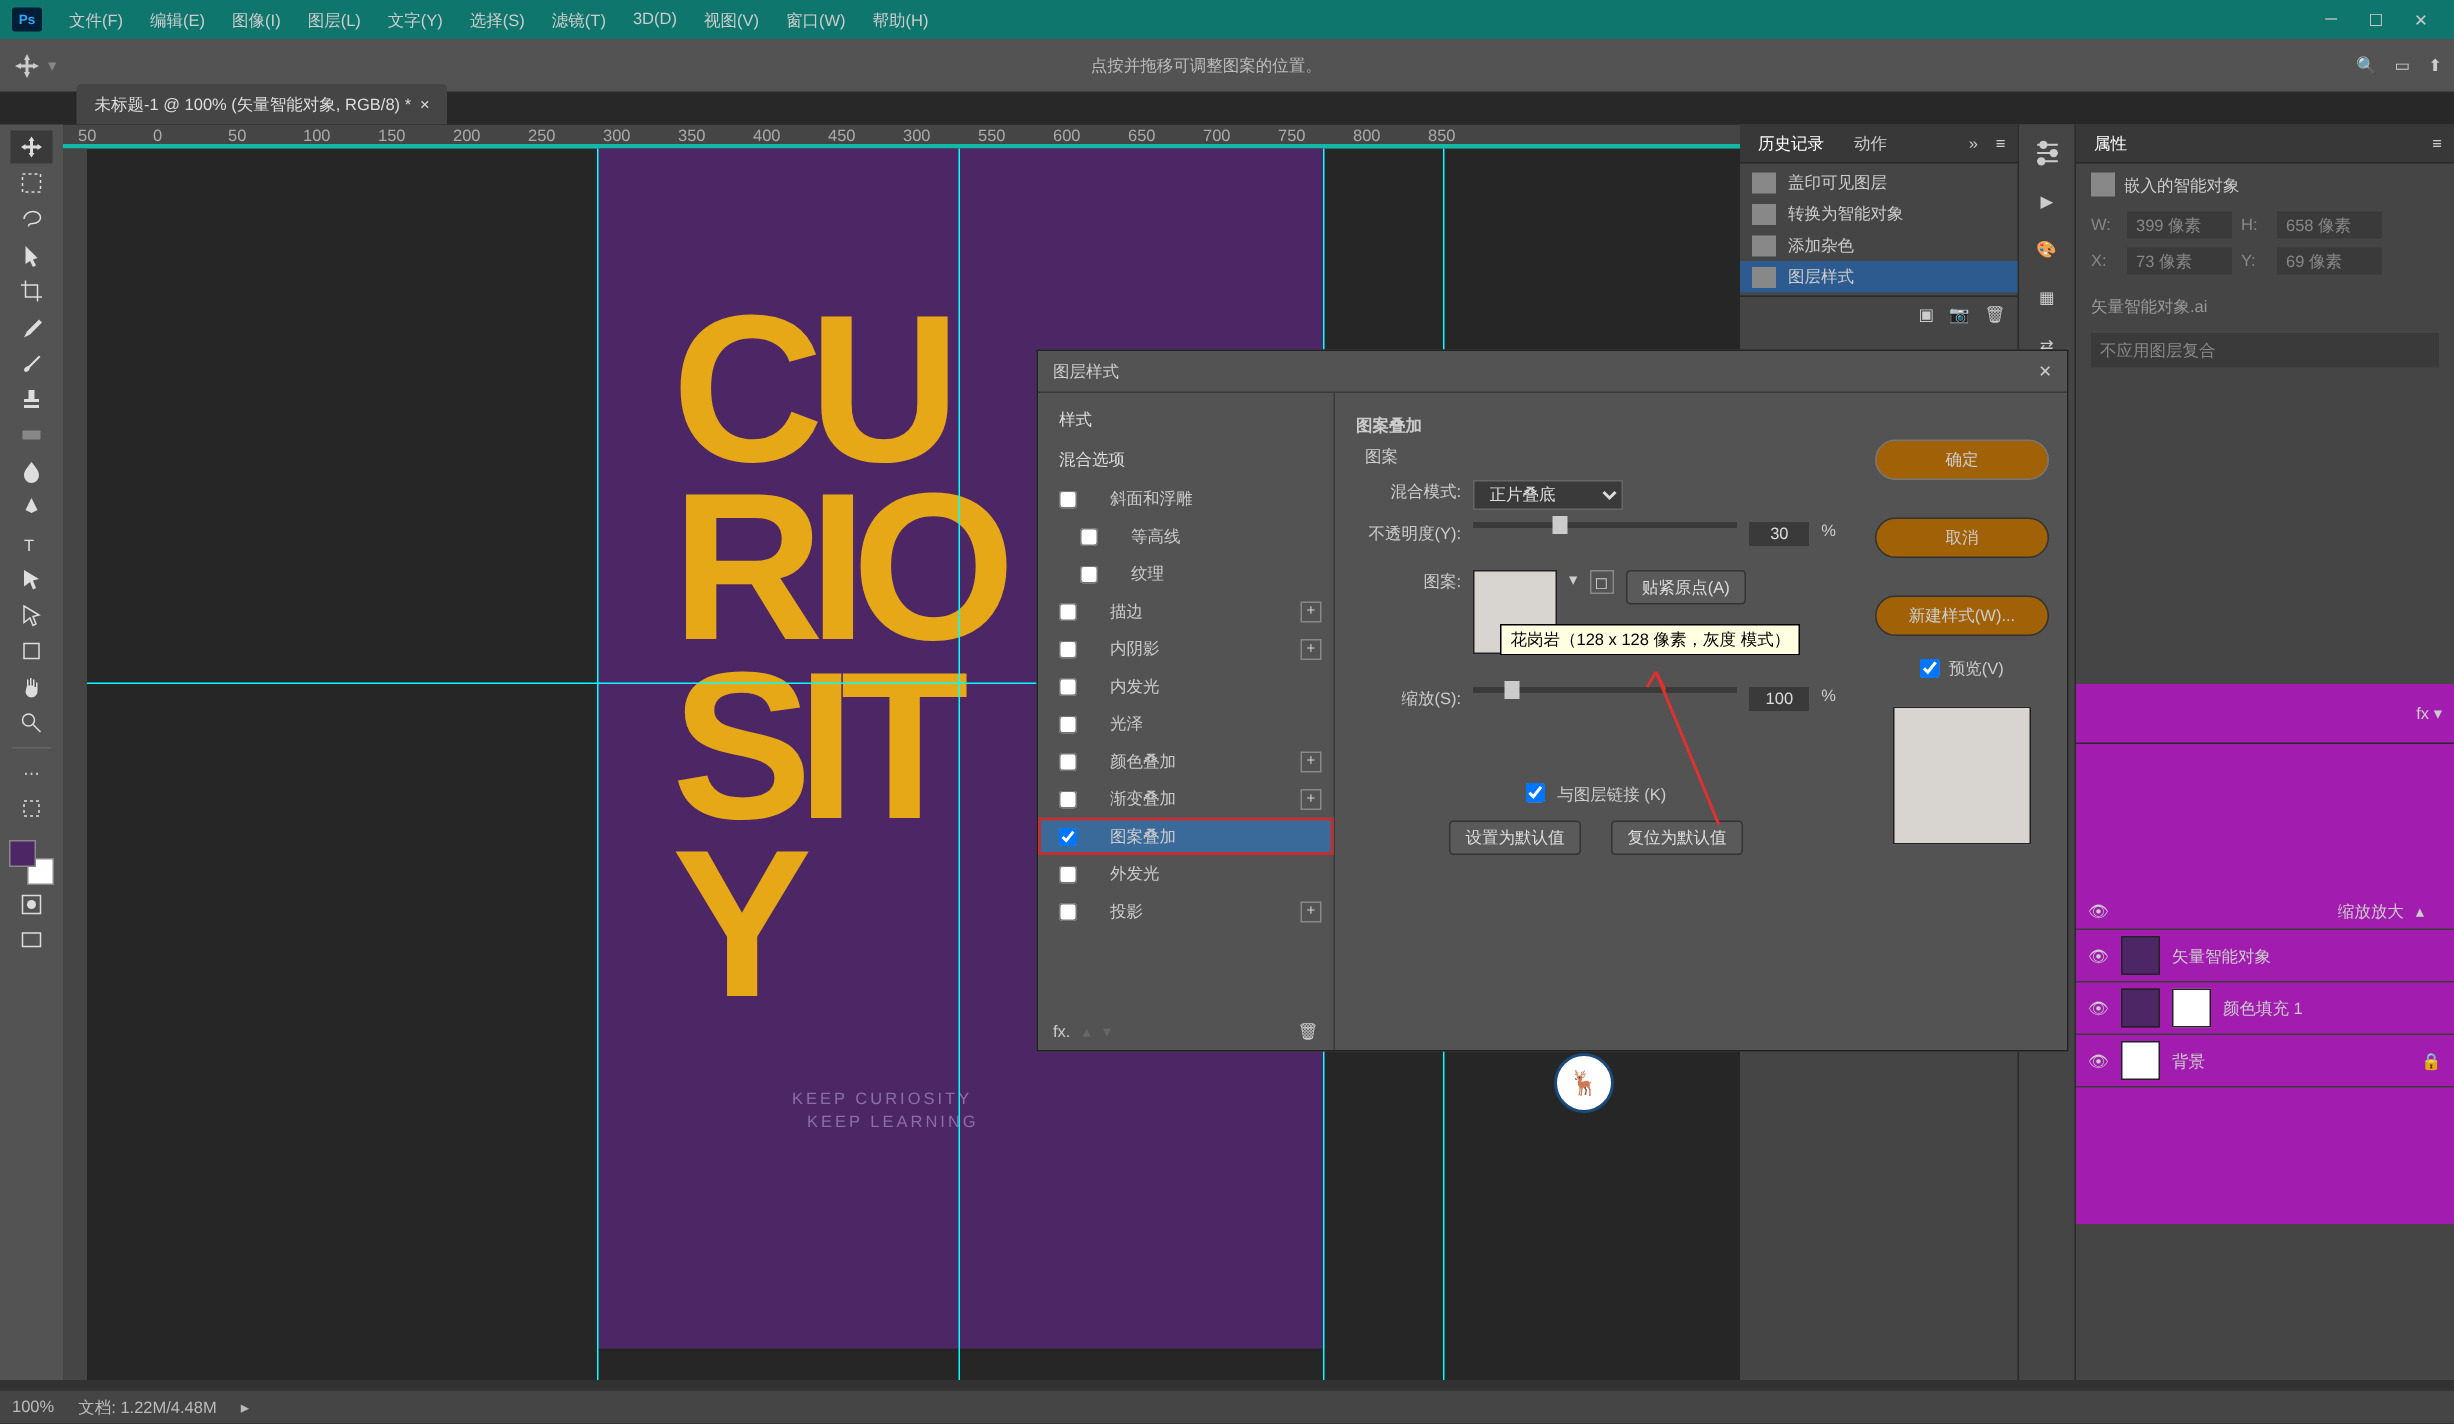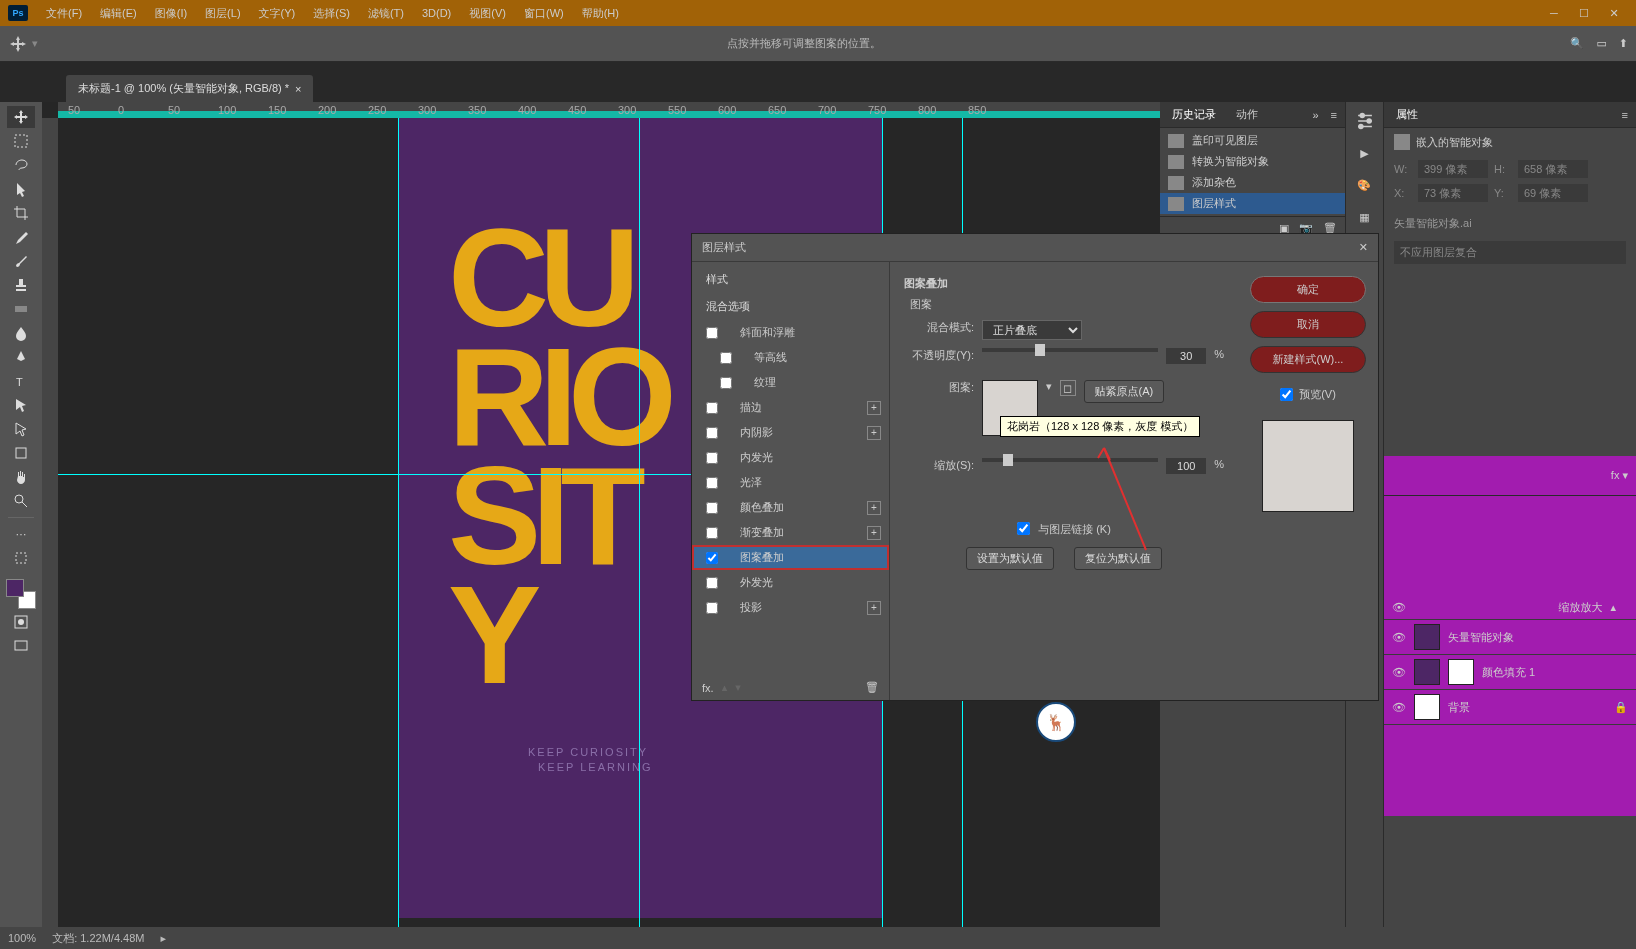--- a/index.html
+++ b/index.html
@@ -1,49 +1,49 @@
 <!DOCTYPE html>
 <html><head>
 <meta charset="utf-8">
 <style>
 * { margin: 0; padding: 0; box-sizing: border-box; font-family: "Microsoft YaHei", sans-serif; font-size: 11px; }
 body { background: #323232; color: #ccc; width: 1636px; height: 949px; overflow: hidden; position: relative; }
 
 
-.menubar { height: 26px; background: #a16207; display: flex; align-items: center; padding: 0 8px; gap: 2px; }
+.menubar { height: 26px; background: #0f766e; display: flex; align-items: center; padding: 0 8px; gap: 2px; }
 .ps-icon { width: 20px; height: 16px; background: #001e36; color: #31a8ff; font-size: 9px; font-weight: bold; display: flex; align-items: center; justify-content: center; border-radius: 2px; margin-right: 8px; }
 .menu-item { padding: 4px 8px; cursor: pointer; }
 .window-controls { margin-left: auto; display: flex; gap: 2px; }
 .win-btn { width: 28px; height: 20px; display: flex; align-items: center; justify-content: center; cursor: pointer; }
 
 
 .options-bar { height: 36px; background: #535353; display: flex; align-items: center; padding: 0 8px; border-bottom: 1px solid #2a2a2a; }
 .move-icon { width: 20px; height: 20px; position: relative; }
 .options-hint { flex: 1; text-align: center; color: #bbb; }
 .right-icons { display: flex; gap: 12px; }
 
 
-.tab-bar { height: 40px; background: #282828; display: flex; align-items: flex-end; padding-left: 66px; }
+.tab-bar { height: 21px; background: #282828; display: flex; align-items: flex-end; padding-left: 51px; }
 .doc-tab { background: #454545; padding: 6px 12px; font-size: 10px; color: #ddd; border-radius: 3px 3px 0 0; display: flex; align-items: center; gap: 6px; }
 
 
 .main { display: flex; height: calc(100% - 90px - 22px); }
 
 
 .tools { width: 42px; background: #535353; display: flex; flex-direction: column; align-items: center; padding-top: 4px; gap: 2px; }
 .tool { width: 28px; height: 22px; display: flex; align-items: center; justify-content: center; cursor: pointer; position: relative; }
 .tool.active { background: #3a3a3a; }
 .tool svg { width: 16px; height: 16px; }
 .color-swatches { margin-top: 8px; position: relative; width: 30px; height: 30px; }
 .fg { position: absolute; width: 18px; height: 18px; background: #4d2665; border: 1px solid #888; top: 0; left: 0; }
 .bg { position: absolute; width: 18px; height: 18px; background: #fff; border: 1px solid #888; bottom: 0; right: 0; }
 
 
 .canvas-area { flex: 1; background: #262626; position: relative; overflow: hidden; }
-.ruler-h { position: absolute; top: 0; left: 16px; right: 0; height: 16px; background: #454545; border-bottom: 7px solid #14b8a6; display: flex; font-size: 9px; color: #aaa; padding-left: 12px; }
+.ruler-h { position: absolute; top: 0; left: 0; right: 0; height: 16px; background: #454545; border-bottom: 3px solid #14b8a6; display: flex; font-size: 9px; color: #aaa; padding-left: 12px; }
 .ruler-h span { position: absolute; top: 2px; }
 .ruler-v { position: absolute; top: 16px; left: 0; width: 16px; bottom: 0; background: #454545; }
 .canvas { position: absolute; top: 16px; left: 356px; width: 485px; height: 800px; background: #4d2665; }
 .guide-v { position: absolute; top: 16px; bottom: 0; width: 1px; background: #00ffff; }
 .guide-h { position: absolute; left: 16px; right: 0; height: 1px; background: #00ffff; }
 .curiosity-text { position: absolute; top: 100px; left: 50px; width: 380px; height: 600px; }
 .curiosity-text .big { font-size: 140px; font-weight: 900; color: #e6a817; line-height: 0.85; letter-spacing: -10px; }
 
 
 .panels { width: 476px; background: #454545; display: flex; }
@@ -84,21 +84,21 @@
 .dlg-row { display: flex; align-items: flex-start; margin: 8px 0; gap: 8px; }
 .dlg-row label { width: 70px; text-align: right; }
 .dlg-select { background: #3a3a3a; color: #ddd; border: 1px solid #666; padding: 2px 6px; width: 100px; }
 .dlg-slider { flex: 1; height: 4px; background: #3a3a3a; position: relative; }
 .dlg-slider .thumb { position: absolute; top: -4px; width: 10px; height: 12px; background: #ccc; }
 .dlg-num { background: #3a3a3a; border: none; color: #ddd; width: 40px; text-align: center; padding: 2px; }
 .pattern-swatch { width: 56px; height: 56px; background: #d8d4d0; border: 1px solid #222; }
 .btn { background: #5a5a5a; border: 1px solid #333; padding: 3px 10px; color: #ddd; cursor: pointer; border-radius: 3px; }
 .tooltip { position: absolute; background: #ffffe1; color: #000; border: 1px solid #000; padding: 2px 6px; font-size: 11px; z-index: 200; }
 .dlg-right { width: 140px; padding: 14px 12px; display: flex; flex-direction: column; gap: 8px; }
-.dlg-btn { background: #7f1d1d; border: 1px solid #333; border-radius: 14px; padding: 5px 0; text-align: center; cursor: pointer; }
+.dlg-btn { background: #a16207; border: 1px solid #333; border-radius: 14px; padding: 5px 0; text-align: center; cursor: pointer; margin-top: 17px; }
 .dlg-btn.primary { border-color: #777; }
 .preview-box { width: 92px; height: 92px; background: #d8d4d0; border: 1px solid #222; margin: 10px auto; }
 
 
 .red-arrow { position: absolute; z-index: 300; pointer-events: none; }
 
 
 .watermark { position: absolute; width: 40px; height: 40px; border-radius: 50%; background: #fff; border: 2px solid #1a4a7a; display: flex; align-items: center; justify-content: center; font-size: 16px; z-index: 90; }
 
 

